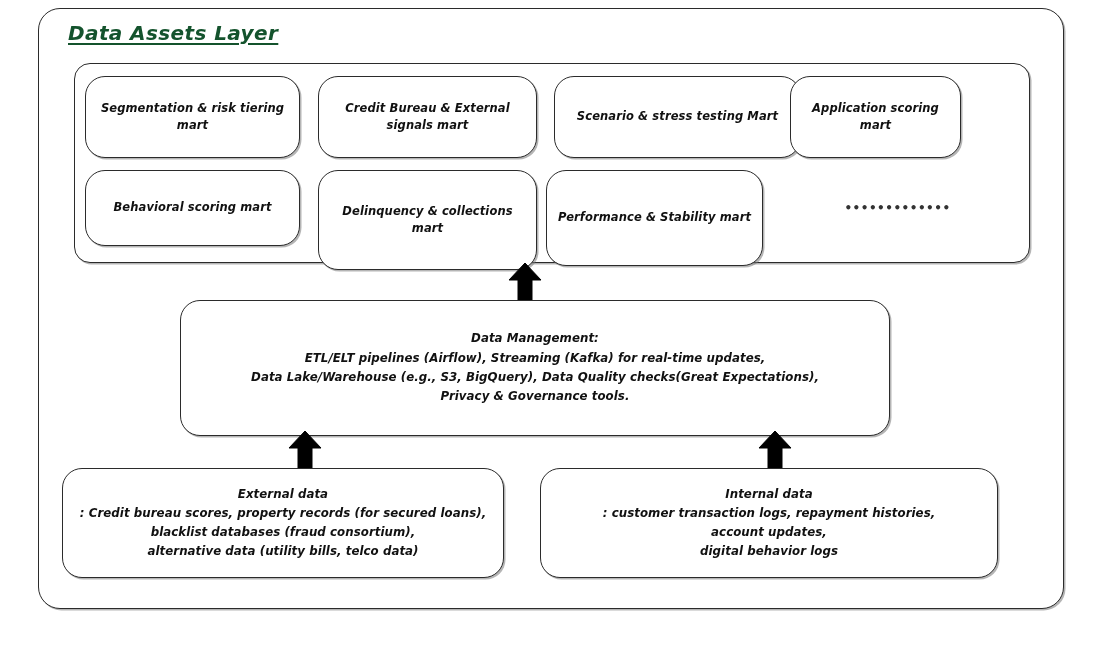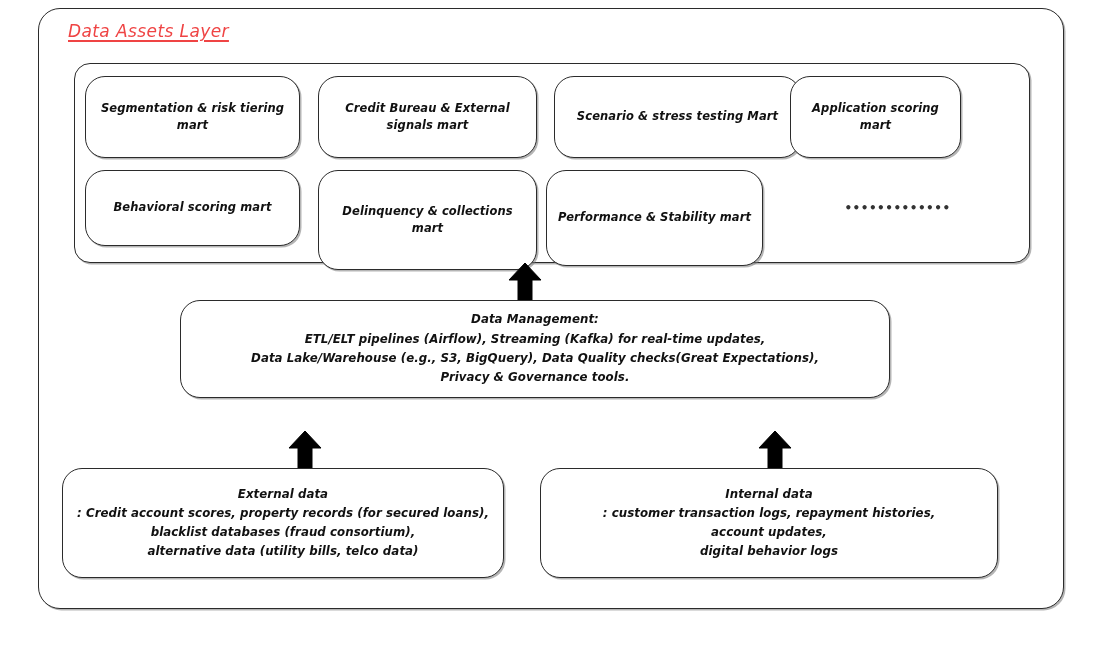--- a/index.html
+++ b/index.html
@@ -40,25 +40,25 @@
     border-radius: 22px;
     border-width: 1.8px;
   }
 
   
   #layer-title {
     position: absolute;
     left: 68px;
     top: 21px;
     font-family: "DejaVu Sans", sans-serif;
-    font-size: 17px;
-    font-weight: normal;
+    font-size: 20px;
+    font-weight: bold;
     font-style: italic;
     letter-spacing: 0.4px;
-    color: #ef4444;
+    color: #14532d;
     text-decoration: underline;
     text-underline-offset: 3px;
     text-decoration-thickness: 1.6px;
     white-space: nowrap;
   }
 
   
   #marts-panel {
     left: 74px;
     top: 63px;
@@ -112,21 +112,21 @@
     font-weight: bold;
     color: #333333;
     letter-spacing: 0.5px;
   }
 
   
   #data-management-box {
     left: 180px;
     top: 300px;
     width: 710px;
-    height: 98px;
+    height: 136px;
     border-radius: 20px;
     display: flex;
     align-items: center;
     justify-content: center;
     text-align: center;
     padding: 6px 14px;
     box-sizing: border-box;
   }
   #data-management-box .box-text {
     font-family: "DejaVu Sans", sans-serif;
@@ -229,21 +229,21 @@
   </div>
 
   <div class="block-arrow" id="arrow-internal-to-dm">
     <svg width="34" height="42" viewBox="0 0 34 42" xmlns="http://www.w3.org/2000/svg">
       <polygon points="17,1 33,18 24,18 24,41 10,41 10,18 1,18" fill="#000000" stroke="#000000" stroke-width="1" stroke-linejoin="round"></polygon>
     </svg>
   </div>
 
   <div class="rbox source-box" id="external-data-box">
     <span class="box-text">External data
-: Credit account scores, property records (for secured loans),
+: Credit bureau scores, property records (for secured loans),
 blacklist databases (fraud consortium),
 alternative data (utility bills, telco data)</span>
   </div>
   <div class="rbox source-box" id="internal-data-box">
     <span class="box-text">Internal data
 : customer transaction logs, repayment histories,
 account updates,
 digital behavior logs</span>
   </div>
 

